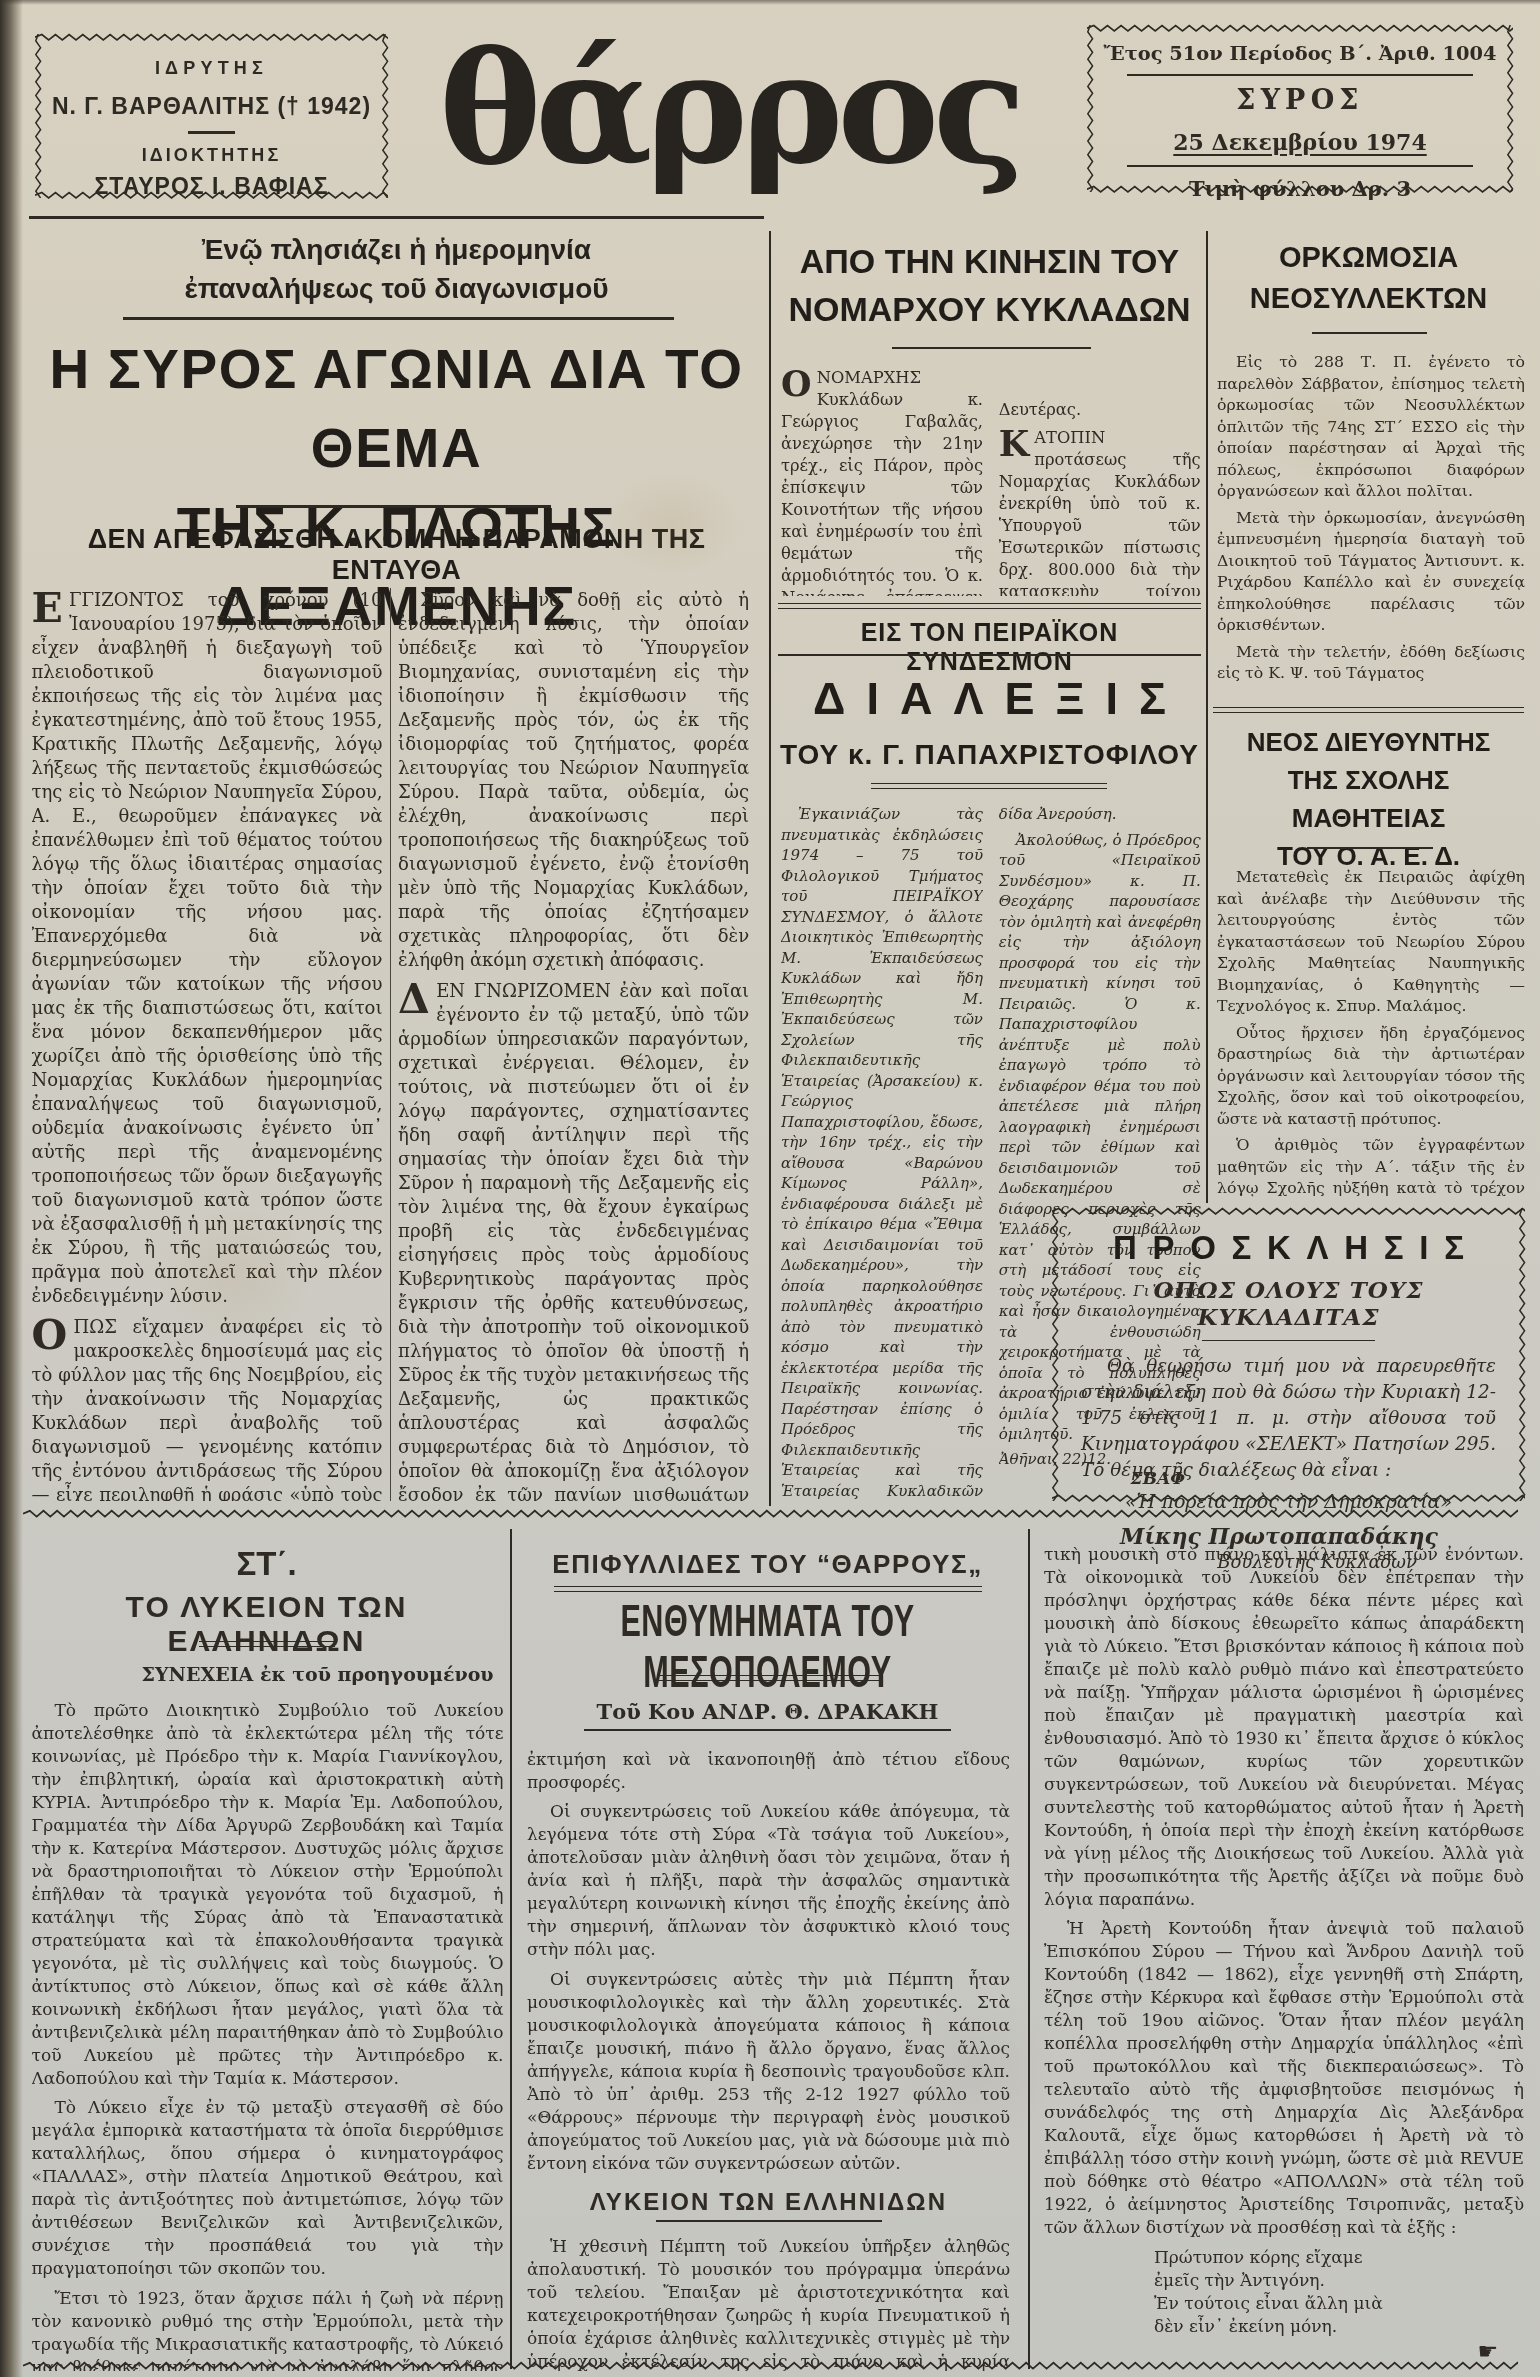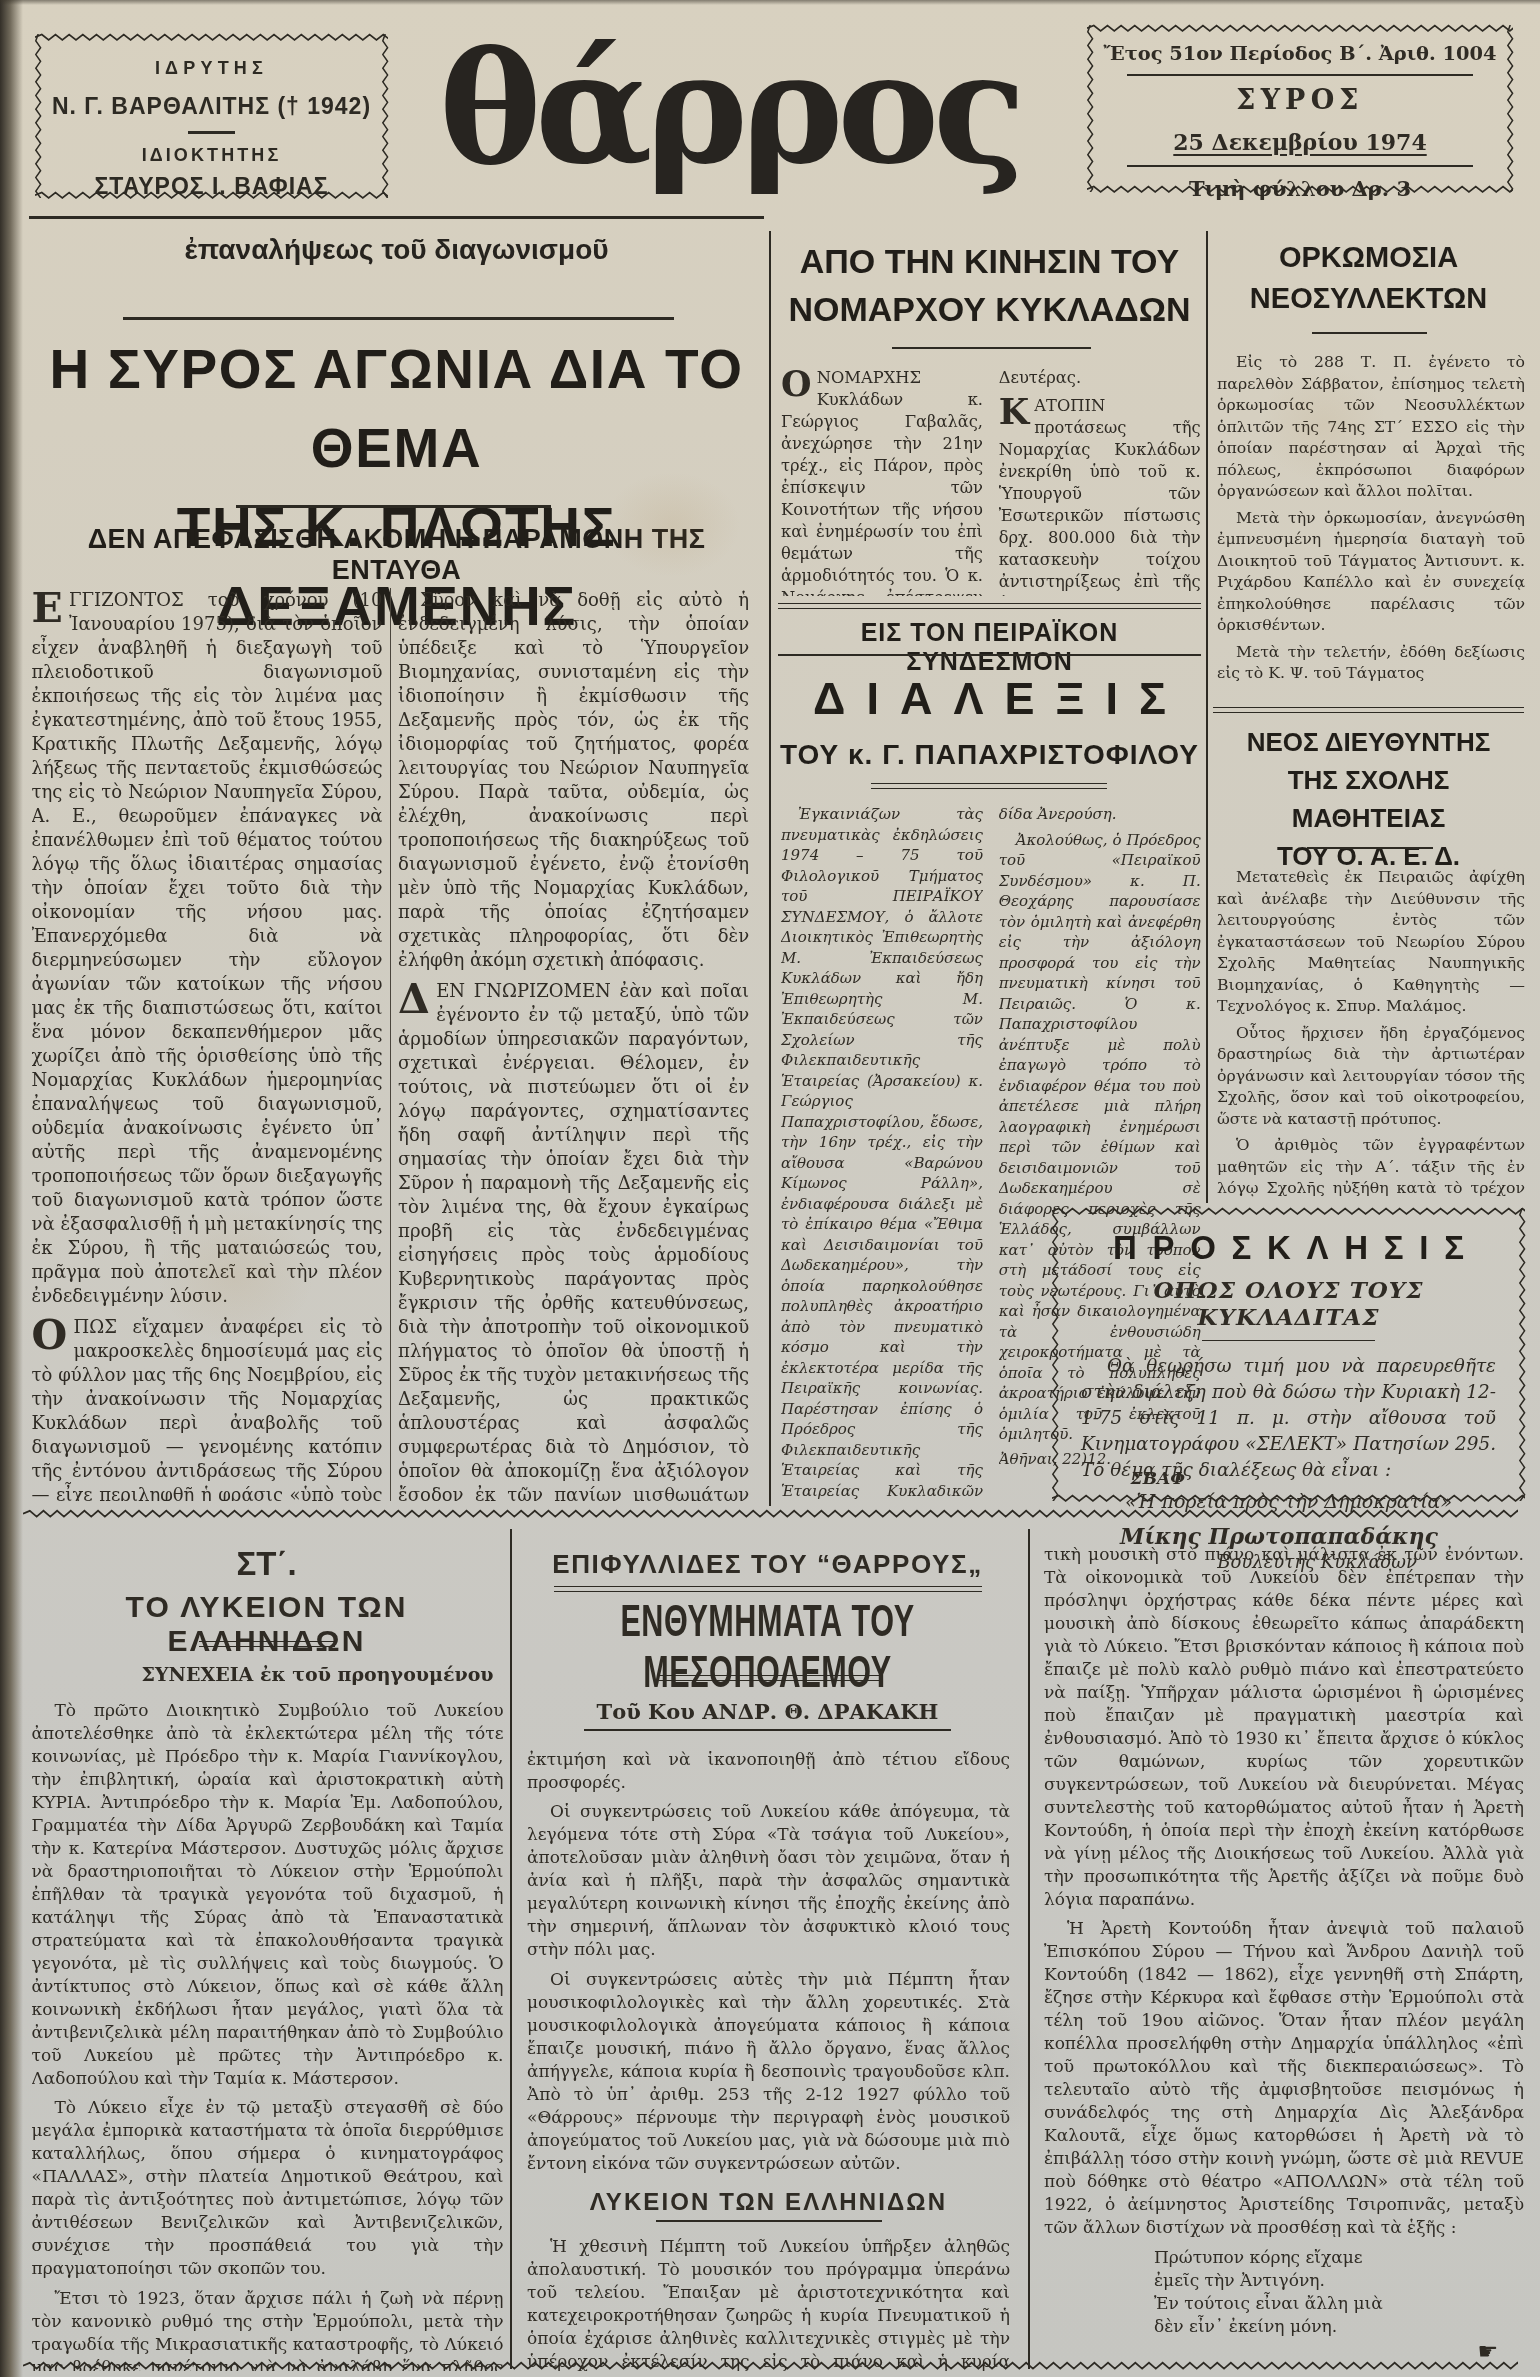--- a/index.html
+++ b/index.html
@@ -121,20 +121,21 @@
     <div class="issue-city" style="margin-top:7.3px;">ΣΥΡΟΣ</div>
     <div class="issue-date" style="margin-top:14px;">25 Δεκεμβρίου 1974</div>
     <div style="width:346px;height:2.1px;background:#2d2a23;margin:10.5px auto 0;"></div>
     <div class="issue-price" style="margin-top:8.4px;">Τιμὴ φύλλου Δρ. 3</div>
   </div>
 </div>
 
 <div class="rule" style="left:29px;top:216px;width:735px;height:3.1px;"></div>
 
 <div class="abs center" style="left:29px;top:230px;width:735px;">
+  <div class="kicker">Ἐνῷ πλησιάζει ἡ ἡμερομηνία</div>
   <div class="kicker">ἐπαναλήψεως τοῦ διαγωνισμοῦ</div>
 </div>
 <div class="rule" style="left:123px;top:317px;width:551px;height:2.6px;"></div>
 
 <div class="abs center" style="left:29px;top:330px;width:735px;">
   <div class="headline">Η ΣΥΡΟΣ ΑΓΩΝΙΑ ΔΙΑ ΤΟ ΘΕΜΑ</div>
   <div class="headline">ΤΗΣ Κ. ΠΛΩΤΗΣ ΔΕΞΑΜΕΝΗΣ</div>
 </div>
 <div class="rule" style="left:236px;top:505px;width:315px;height:2.6px;"></div>
 
@@ -161,21 +162,21 @@
   <div class="nom-head">ΝΟΜΑΡΧΟΥ ΚΥΚΛΑΔΩΝ</div>
 </div>
 <div class="rule" style="left:892px;top:347px;width:199px;height:2.1px;"></div>
 
 <div class="abs bodycols smallcols just" style="left:781px;top:367px;width:420px;height:229px;">
   <div class="bcol" style="width:202px;height:229px;">
     <p class="dc">Ο ΝΟΜΑΡΧΗΣ Κυκλάδων κ. Γεώργιος Γαβαλᾶς, ἀνεχώρησε τὴν 21ην τρέχ., εἰς Πάρον, πρὸς ἐπίσκεψιν τῶν Κοινοτήτων τῆς νήσου καὶ ἐνημέρωσίν του ἐπὶ θεμάτων τῆς ἁρμοδιότητός του. Ὁ κ. Νομάρχης ἐπέστρεψεν ἐνταῦθα ἐκ Πάρου, τὴν μεσημβρίαν τῆς παρελθούσης</p>
   </div>
   <div style="width:15.7px;"></div>
   <div class="bcol" style="width:202px;height:229px;">
-    <p style="text-indent:0;">Δευτέρας.</p>
+    <p style="text-indent:0;margin-top:32px;">Δευτέρας.</p>
     <p class="dc">ΚΑΤΟΠΙΝ προτάσεως τῆς Νομαρχίας Κυκλάδων ἐνεκρίθη ὑπὸ τοῦ κ. Ὑπουργοῦ τῶν Ἐσωτερικῶν πίστωσις δρχ. 800.000 διὰ τὴν κατασκευὴν τοίχου ἀντιστηρίξεως ἐπὶ τῆς ὁδοῦ Τρυπητῆς — Τριοβασάλου τῆς νήσου Μήλου.</p>
   </div>
 </div>
 
 <div class="dbl" style="left:778px;top:603px;width:423px;"></div>
 <div class="abs center overline" style="left:778px;top:618px;width:423px;">ΕΙΣ ΤΟΝ ΠΕΙΡΑΪΚΟΝ ΣΥΝΔΕΣΜΟΝ</div>
 <div class="rule" style="left:778px;top:654px;width:423px;height:2.1px;"></div>
 
 <div class="abs center dialexis" style="left:778px;top:673px;width:423px;padding-left:21px;box-sizing:border-box;">ΔΙΑΛΕΞΙΣ</div>
 <div class="abs center dialexis-sub" style="left:778px;top:739px;width:423px;">ΤΟΥ κ. Γ. ΠΑΠΑΧΡΙΣΤΟΦΙΛΟΥ</div>

